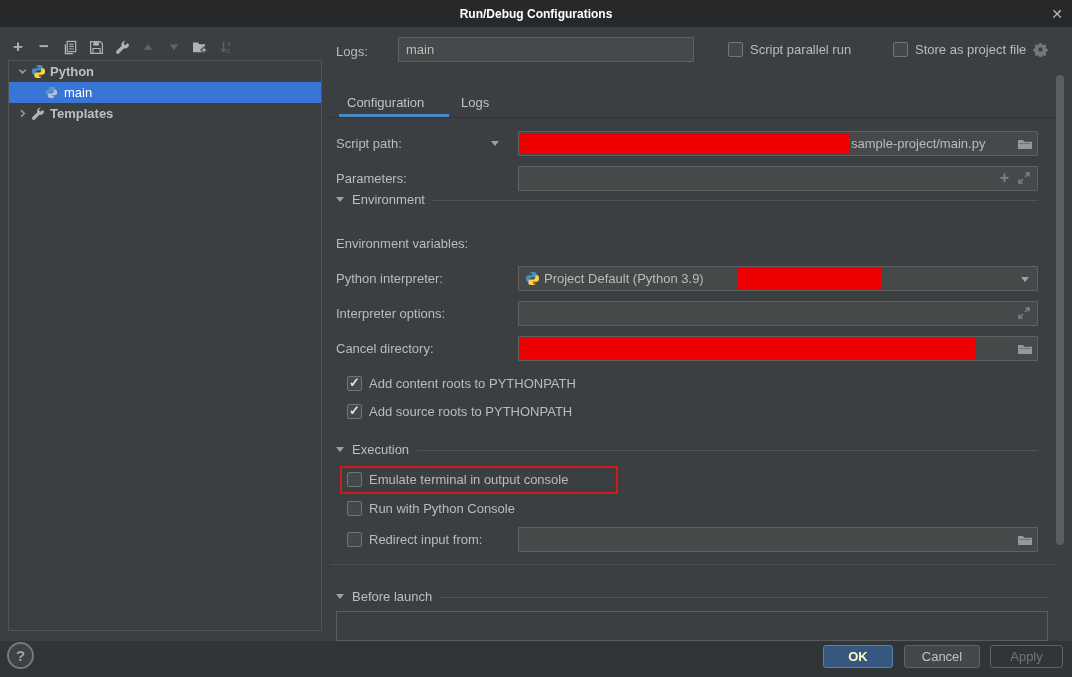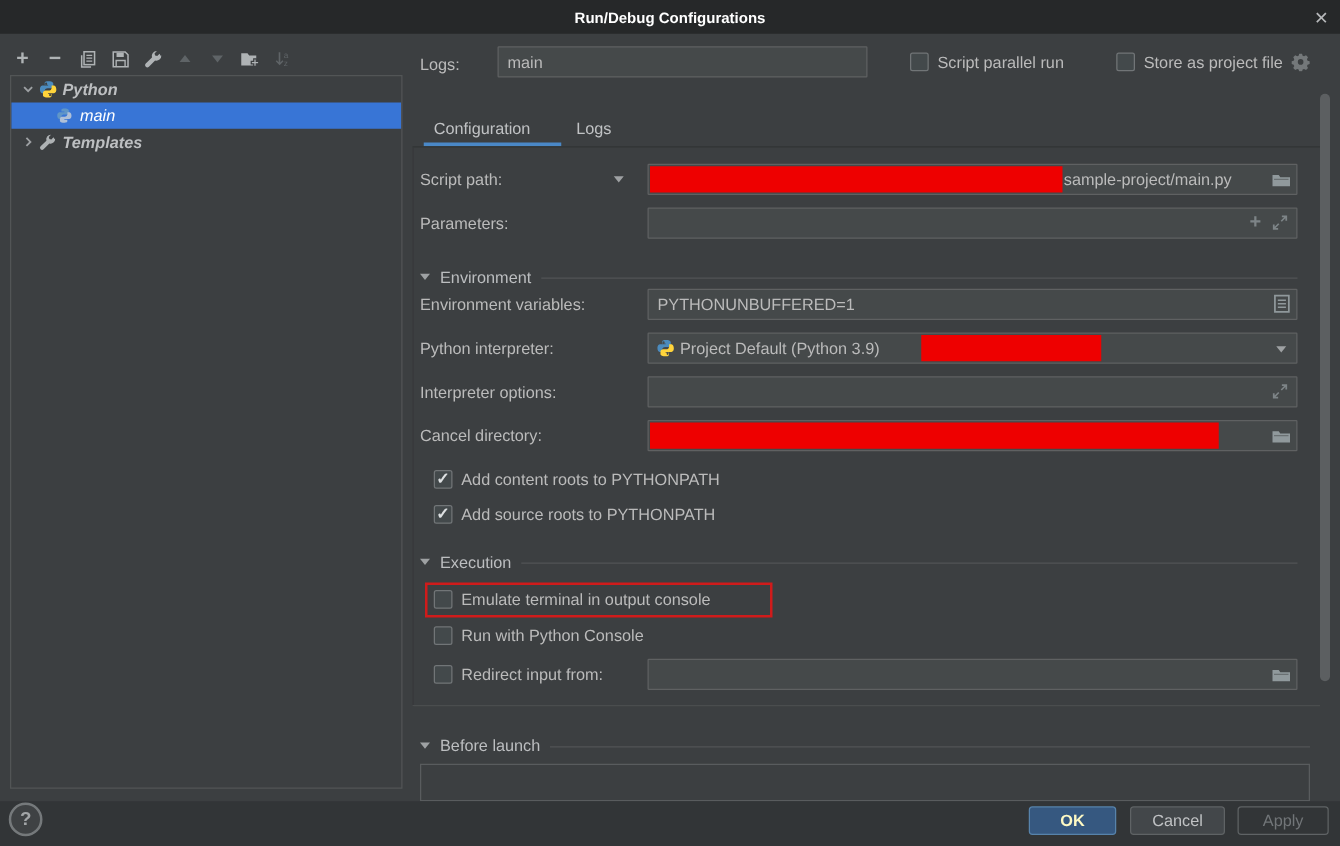--- a/index.html
+++ b/index.html
@@ -25,21 +25,21 @@
   }
 
   
   .toolbar { position:absolute; left:10px; top:38px; height:18px; display:flex; gap:10px; align-items:center; }
   .tbtn { width:16px; height:16px; display:flex; align-items:center; justify-content:center; }
   .glyph { color:#afb3b5; font-size:17px; line-height:14px; font-weight:bold; }
 
   
   .tree {
     position:absolute; left:8px; top:60px; width:314px; height:571px;
-    border:1px solid #525556; background:#3c3f41; overflow:hidden;font-style:italic;
+    border:1px solid #525556; background:#3c3f41; overflow:hidden;
   }
   .trow { height:21px; display:flex; align-items:center; }
   .trow .chev { width:18px; display:flex; justify-content:center; margin-left:4px; }
   .trow .ticon { width:16px; height:16px; margin-right:3px; display:flex; align-items:center; }
   .trow .tlabel { font-weight:bold; color:#bdbfc1; }
   .trow.selected { background:#3875d6; }
   .trow.selected .tlabel { color:#ffffff; font-weight:normal; }
   .indent { width:36px; }
 
   
@@ -259,36 +259,27 @@
     <span class="ficon" style="right:6px; top:4px;">
       <svg width="14" height="14" viewBox="0 0 14 14">
           <g stroke="#7d8487" stroke-width="1.4" fill="none">
             <path d="M8.5 2H12v3.5M12 2 8 6"></path>
             <path d="M5.5 12H2V8.5M2 12l4-4"></path>
           </g>
         </svg>
     </span>
   </div>
 
-  <div class="section" style="left:336px; top:214px; width:702px;">
+  <div class="section" style="left:336px; top:192px; width:702px;">
     <span class="tri-down"></span>
     <span class="s-title">Environment</span>
     <span class="s-line"></span>
   </div>
 
   <span class="lab" style="left:336px; top:236px;">Environment variables:</span>
-  <div class="field" style="left:518px; top:231px; width:520px;">
-    <span class="val">PYTHONUNBUFFERED=1</span>
-    <span class="ficon" style="right:5px; top:3px;">
-      <svg width="13" height="16" viewBox="0 0 14 16">
-          <rect x="1" y="1" width="12" height="14" fill="none" stroke="#90999c" stroke-width="1.5"></rect>
-          <path stroke="#90999c" stroke-width="1.2" d="M3.5 5h7M3.5 8h7M3.5 11h7"></path>
-        </svg>
-    </span>
-  </div>
 
   <span class="lab" style="left:336px; top:271px;">Python interpreter:</span>
   <div class="field" style="left:518px; top:266px; width:520px;">
     <span class="ficon" style="left:6px; top:4px;">
       <svg width="15" height="15" viewBox="0 0 16 16">
           <path fill="#4b8bbe" d="M7.9 1C5 1 5.1 2.4 5.1 2.4V4H8v.6H3.8S1 4.3 1 7.9s2.4 3.5 2.4 3.5H5V9.7S4.9 7 7.6 7H10s2.4.1 2.4-2.3V3S12.7 1 7.9 1zM6.3 2.2a.9.9 0 1 1 0 1.8.9.9 0 0 1 0-1.8z"></path>
           <path fill="#ffd43b" d="M8.1 15c2.9 0 2.8-1.4 2.8-1.4V12H8v-.6h4.2S15 11.7 15 8.1s-2.4-3.5-2.4-3.5H11v1.7S11.1 9 8.4 9H6s-2.4-.1-2.4 2.3V13S3.3 15 8.1 15zm1.6-1.2a.9.9 0 1 1 0-1.8.9.9 0 0 1 0 1.8z"></path>
         </svg>
     </span>
     <span class="val" style="left:25px;">Project Default (Python 3.9)</span>

